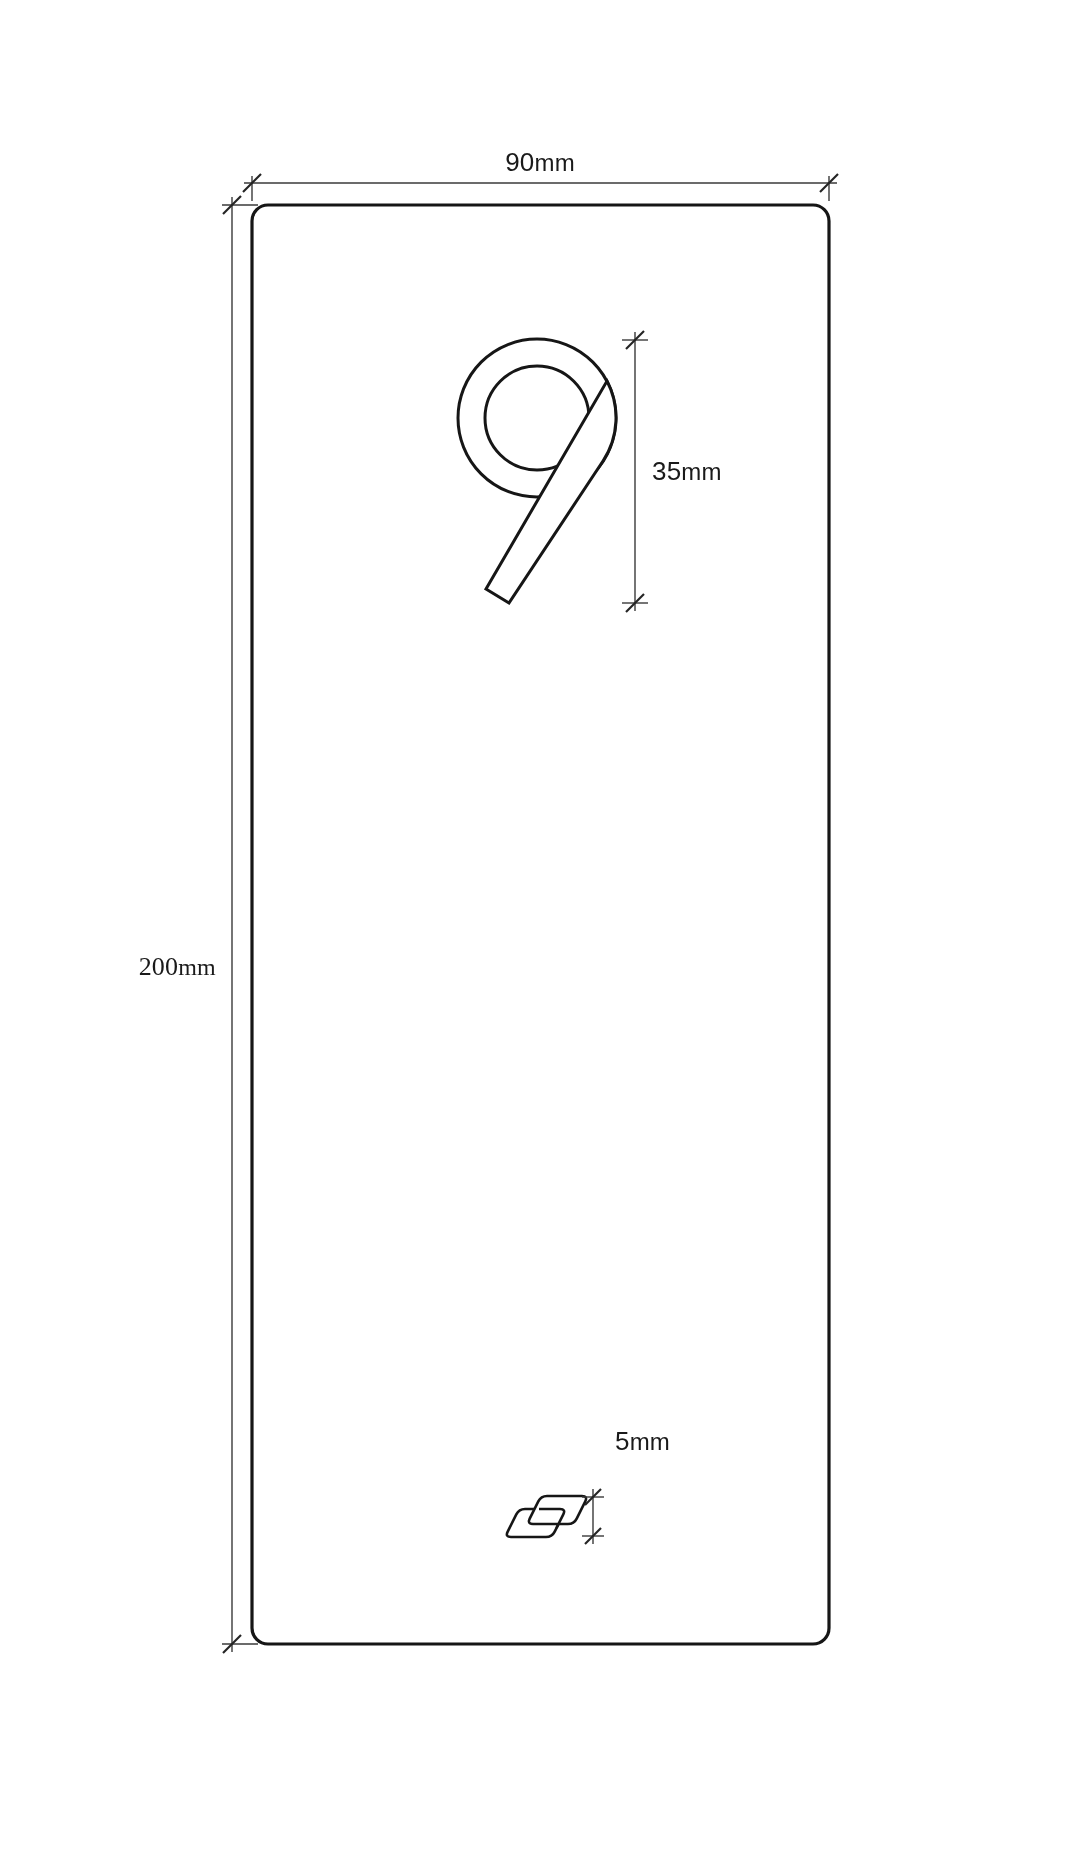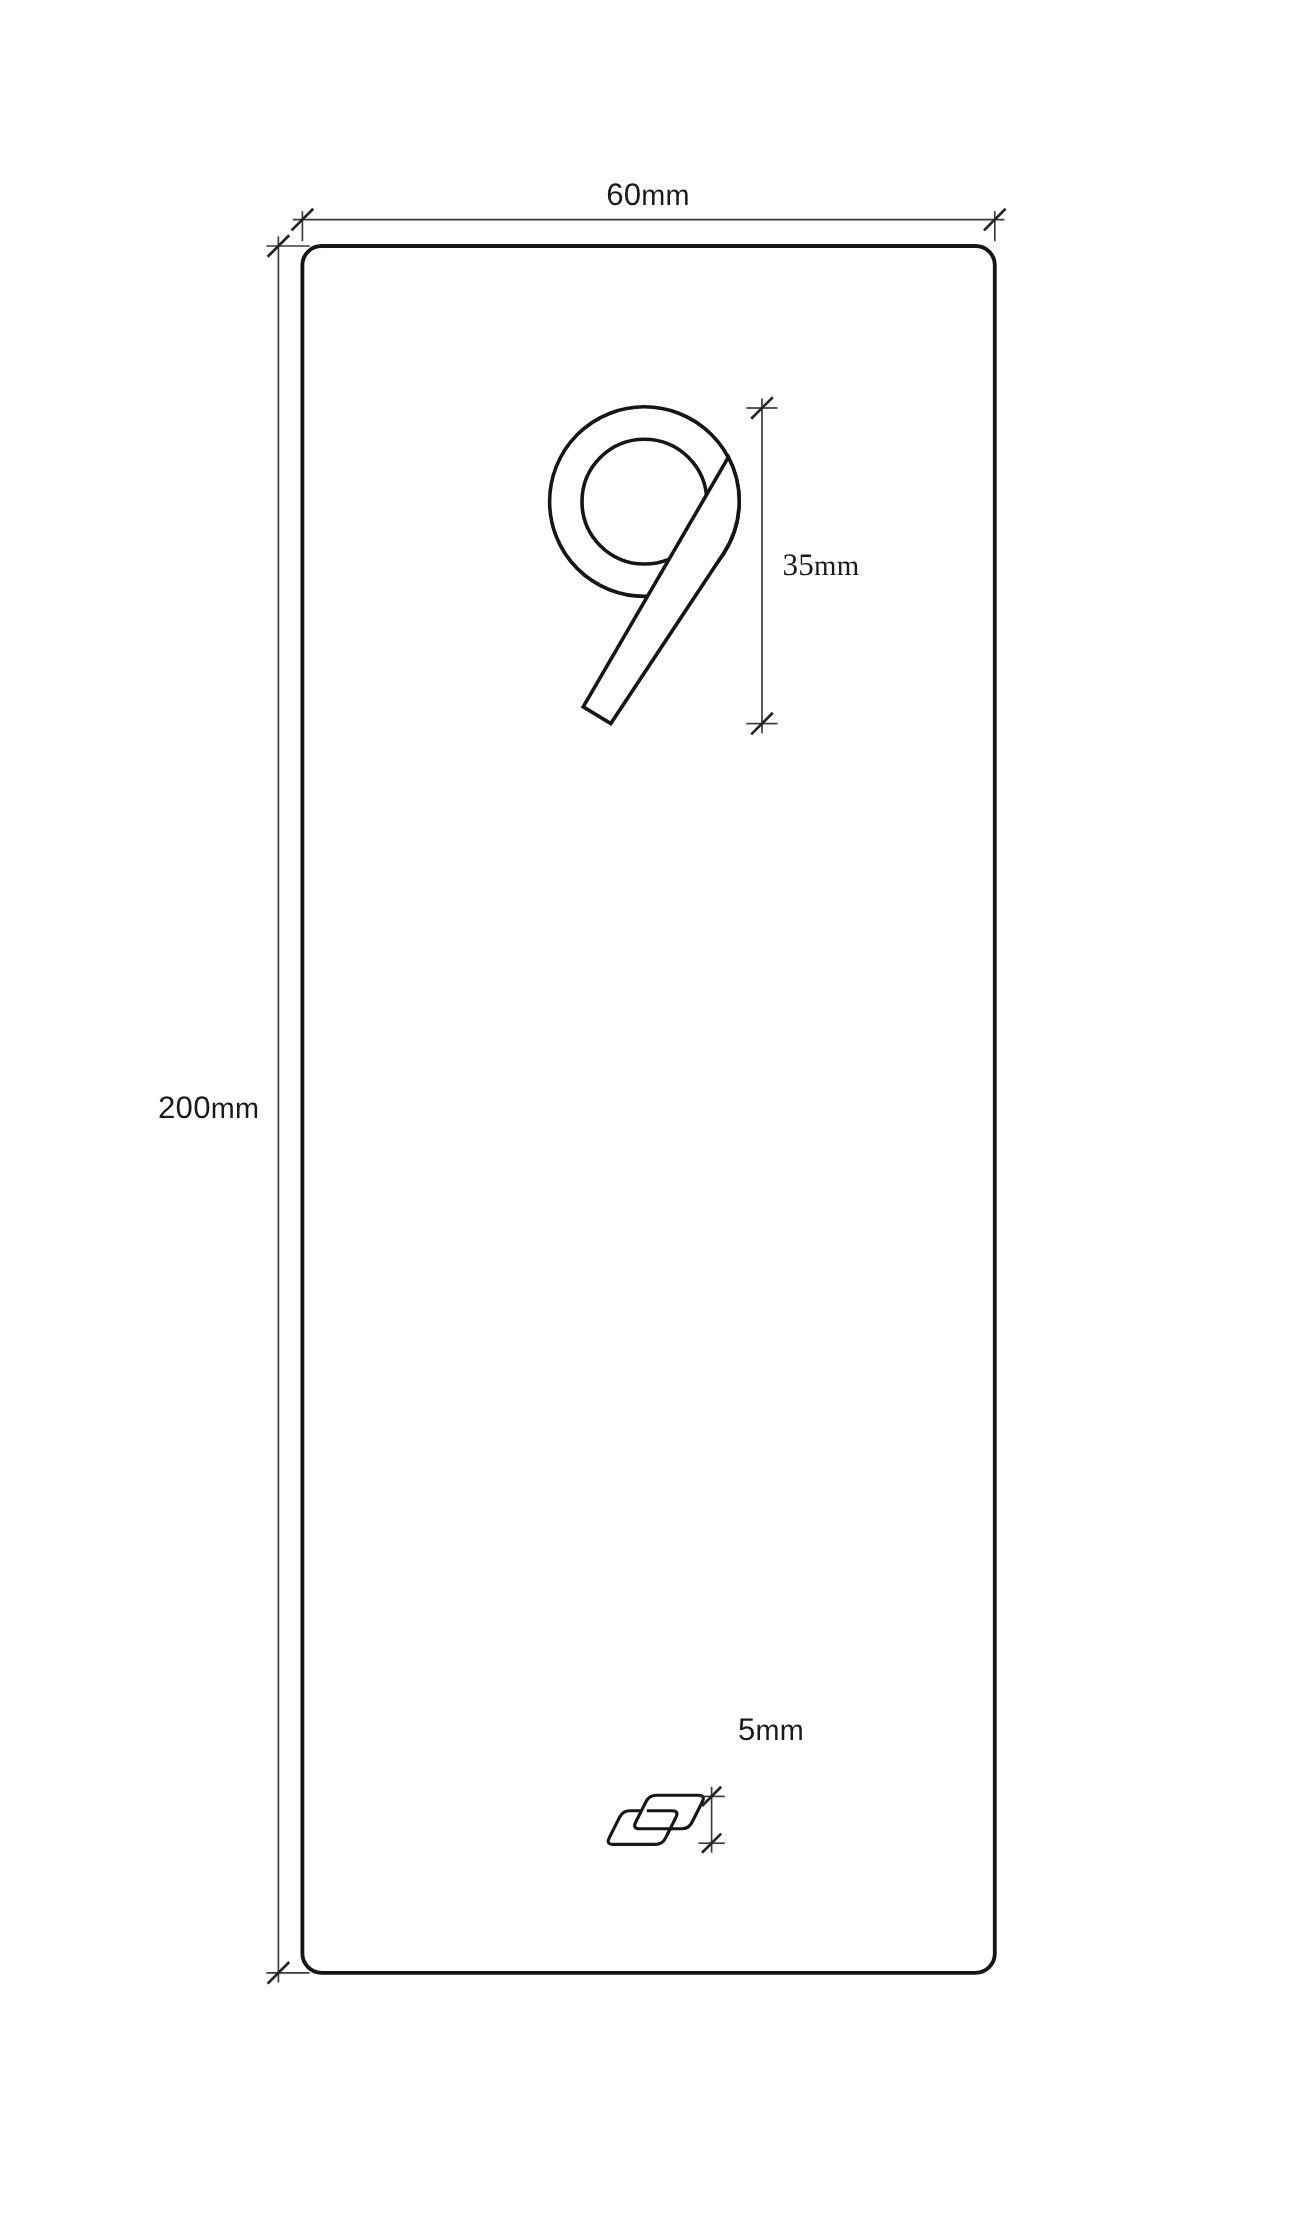--- a/index.html
+++ b/index.html
@@ -28,22 +28,22 @@
   }
   .dim-label .num {
     font-size: 26px;
     letter-spacing: 0.2px;
   }
   .dim-label .unit {
     font-size: 24px;
     letter-spacing: 0.2px;
   }
   #label-width  { left: 440px; top: 148px; width: 200px; text-align: center; }
-  #label-height { left: 60px;  top: 909px; width: 156px; text-align: right; }
-  #label-digit  { left: 652px; top: 457px; font-family: Liberation Serif, serif; }
+  #label-height { left: 60px;  top: 953px; width: 156px; text-align: right; font-family: Liberation Serif, serif; }
+  #label-digit  { left: 652px; top: 457px; }
   #label-logo   { left: 615px; top: 1427px; }
 </style>
 </head>
 <body>
 
 <div class="canvas">
 
   <svg width="1080" height="1851" viewBox="0 0 1080 1851">
 
     <rect x="252" y="205" width="577" height="1439" rx="16" fill="#ffffff" stroke="#161616" stroke-width="3.2"></rect>
@@ -96,21 +96,21 @@
     <g stroke="#3a3a3a" stroke-width="1.4">
       <line x1="593" y1="1489" x2="593" y2="1544"></line>
       <line x1="582" y1="1497" x2="604" y2="1497"></line>
       <line x1="582" y1="1536" x2="604" y2="1536"></line>
       <line x1="585" y1="1505" x2="601" y2="1489" stroke="#242424" stroke-width="2.2"></line>
       <line x1="585" y1="1544" x2="601" y2="1528" stroke="#242424" stroke-width="2.2"></line>
     </g>
   </svg>
 
   <div class="dim-label" id="label-width">
-    <span class="num">60</span><span class="unit">mm</span>
+    <span class="num">90</span><span class="unit">mm</span>
   </div>
 
   <div class="dim-label" id="label-height">
     <span class="num">200</span><span class="unit">mm</span>
   </div>
 
   <div class="dim-label" id="label-digit">
     <span class="num">35</span><span class="unit">mm</span>
   </div>
 

